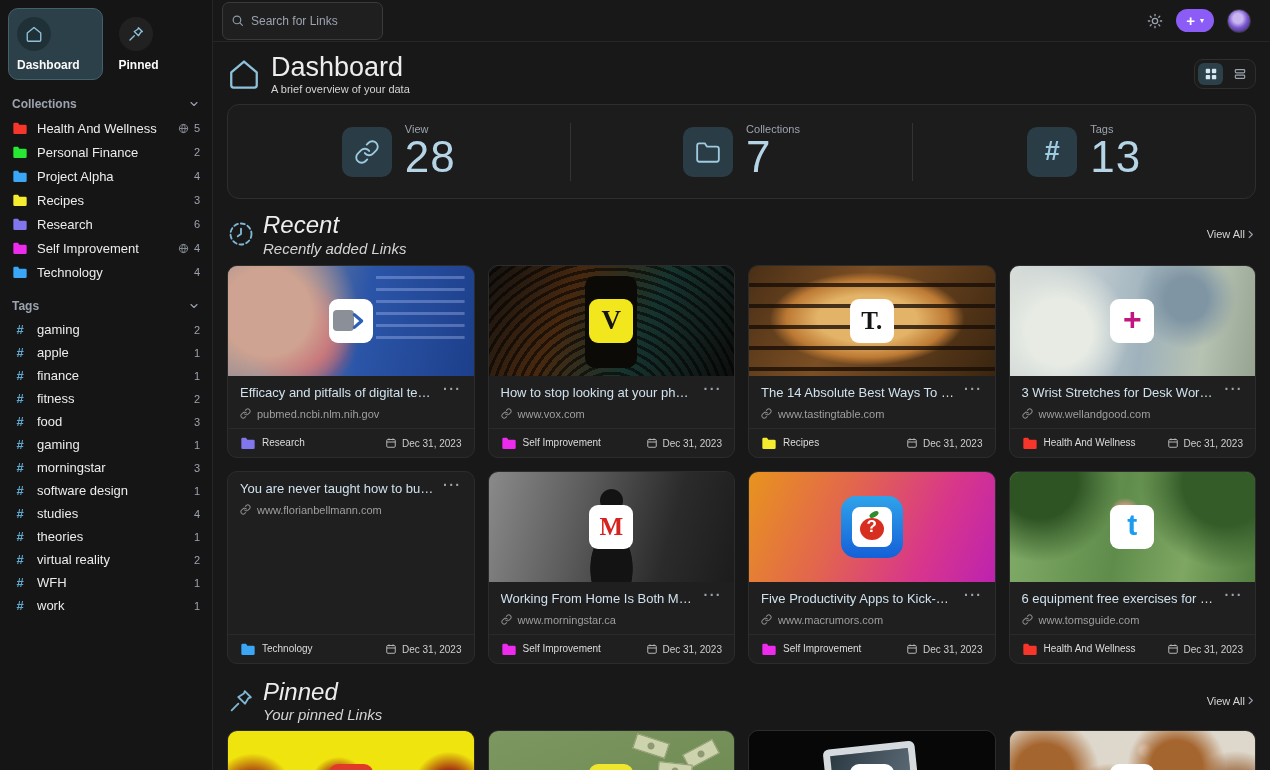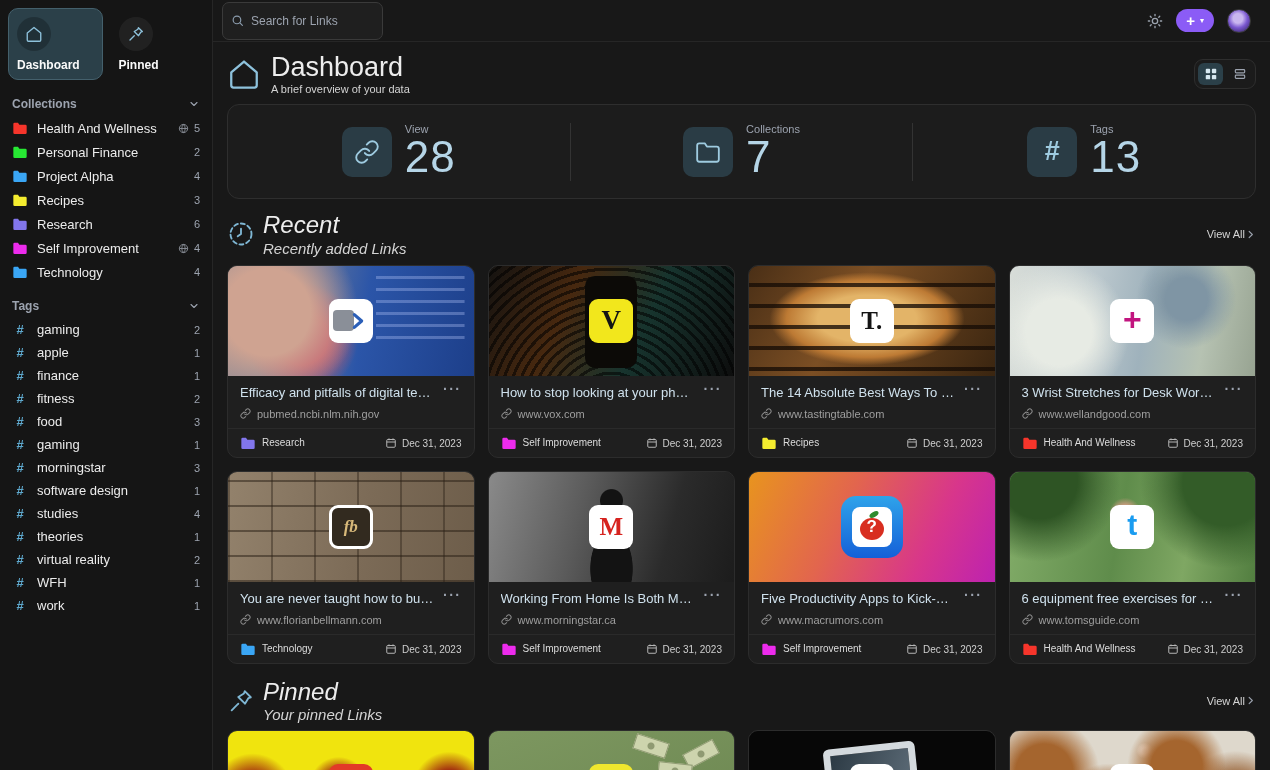--- a/index.html
+++ b/index.html
@@ -681,25 +681,20 @@
                   <line x1="8" y1="2.8" x2="8" y2="6.5"></line>
                   <line x1="16" y1="2.8" x2="16" y2="6.5"></line>
                 </svg>
               </span>
             <span>Dec 31, 2023</span>
           </span>
         </div>
       </div>
 
       <div class="card">
-        <div class="card-img img-florianbellmann">
-          <div class="logo-badge fb-badge">
-              <span class="fb-txt">fb</span>
-            </div>
-        </div>
         <div class="card-body">
           <div class="title-row">
             <span class="card-title">You are never taught how to build quality...</span>
             <span class="more">···</span>
           </div>
           <div class="url-row">
             <span class="link-ic">
                 <svg width="11" height="11" viewBox="0 0 24 24" fill="none" stroke="currentColor" stroke-width="2.2" stroke-linecap="round" stroke-linejoin="round">
                   <path d="M10 13a5 5 0 0 0 7.54.54l3-3a5 5 0 0 0-7.07-7.07l-1.72 1.71"></path>
                   <path d="M14 11a5 5 0 0 0-7.54-.54l-3 3a5 5 0 0 0 7.07 7.07l1.71-1.71"></path>

